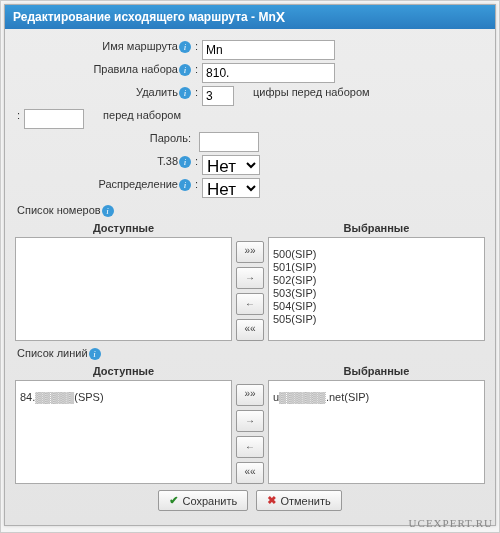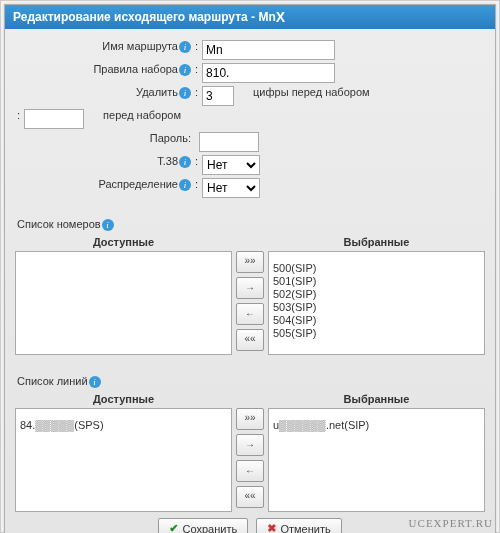--- a/index.html
+++ b/index.html
@@ -7,25 +7,25 @@
   .dialog{margin:3px;border:1px solid #b0b0b0;background:linear-gradient(#ededed,#e4e4e4);box-shadow:0 0 3px rgba(0,0,0,.15)}
   .titlebar{background:linear-gradient(#3a9ad9,#2a7cc0);color:#fff;font-weight:bold;font-size:12px;padding:4px 8px;display:flex;align-items:center}
   .close-x{font-size:14px;cursor:pointer;font-weight:bold}
   .body{padding:8px 10px 6px}
   .row{display:flex;margin:3px 0}
   .lbl{width:176px;text-align:right;padding-right:2px;white-space:nowrap}
   .info{display:inline-block;width:12px;height:12px;border-radius:6px;background:#3a9ad9;color:#fff;font-size:9px;line-height:12px;text-align:center;font-style:italic;font-family:Georgia,serif;vertical-align:middle;margin-left:1px}
   .colon{margin:0 4px 0 2px}
   input[type=text]{border:1px solid #aaa;background:#fff;font-size:12px;padding:2px 3px;height:14px}
   .w130{width:125px}.w60{width:52px}.w30{width:24px}
-  select{border:1px solid #aaa;background:#fff;font-size:12px;height:20px;width:58px}
+  select{border:1px solid #aaa;background:#fff;font-size:17px;height:20px;width:58px}
   .suffix{margin-left:19px}
-  .section{margin-top:20px}
+  .section{margin-top:6px}
   .section-title{margin:2px 0 2px 2px}
-  .dual{display:flex;align-items:flex-start;gap:4px}
+  .dual{display:flex;align-items:flex-end;gap:4px}
   .listhdr{font-weight:bold;text-align:center;padding:3px 0}
   .listbox{border:1px solid #aaa;background:#fff;height:82px;overflow:auto;font-size:11px;padding:10px 4px;line-height:13px}
   .listbox.tall{height:82px}
   .col{flex:1;display:flex;flex-direction:column}
   .mid{display:flex;flex-direction:column;gap:4px;padding-top:18px}
   .mbtn{width:26px;height:20px;border:1px solid #999;background:linear-gradient(#fdfdfd,#e6e6e6);font-size:10px;line-height:18px;text-align:center;cursor:pointer;border-radius:2px;color:#444}
   .footer{display:flex;justify-content:center;gap:8px;padding:6px 0 8px}
   .btn{border:1px solid #999;background:linear-gradient(#fdfdfd,#e6e6e6);padding:3px 10px;font-size:11px;cursor:pointer;border-radius:2px;display:inline-flex;align-items:center;gap:4px}
   .ico-ok{color:#2a8a2a;font-weight:bold}
   .ico-cancel{color:#c33;font-weight:bold}

